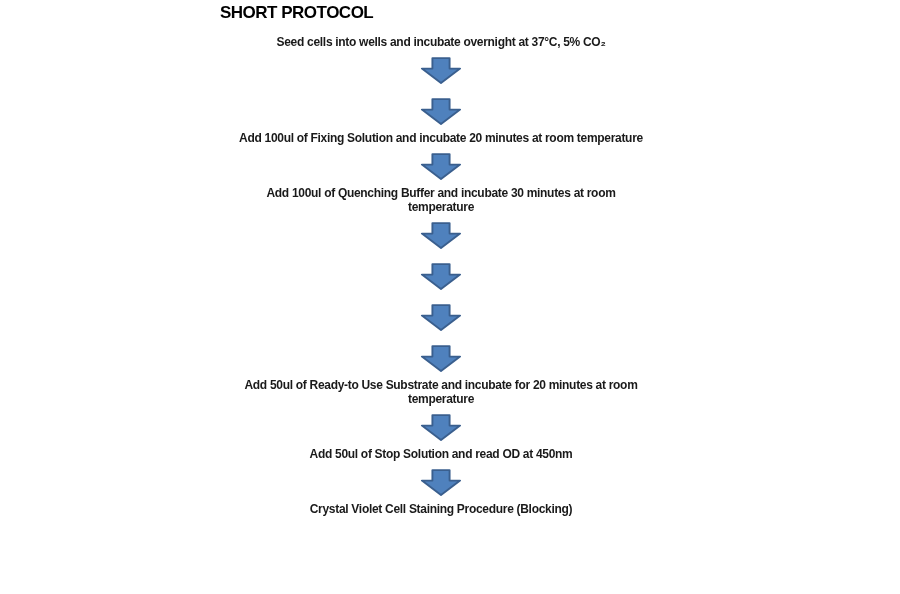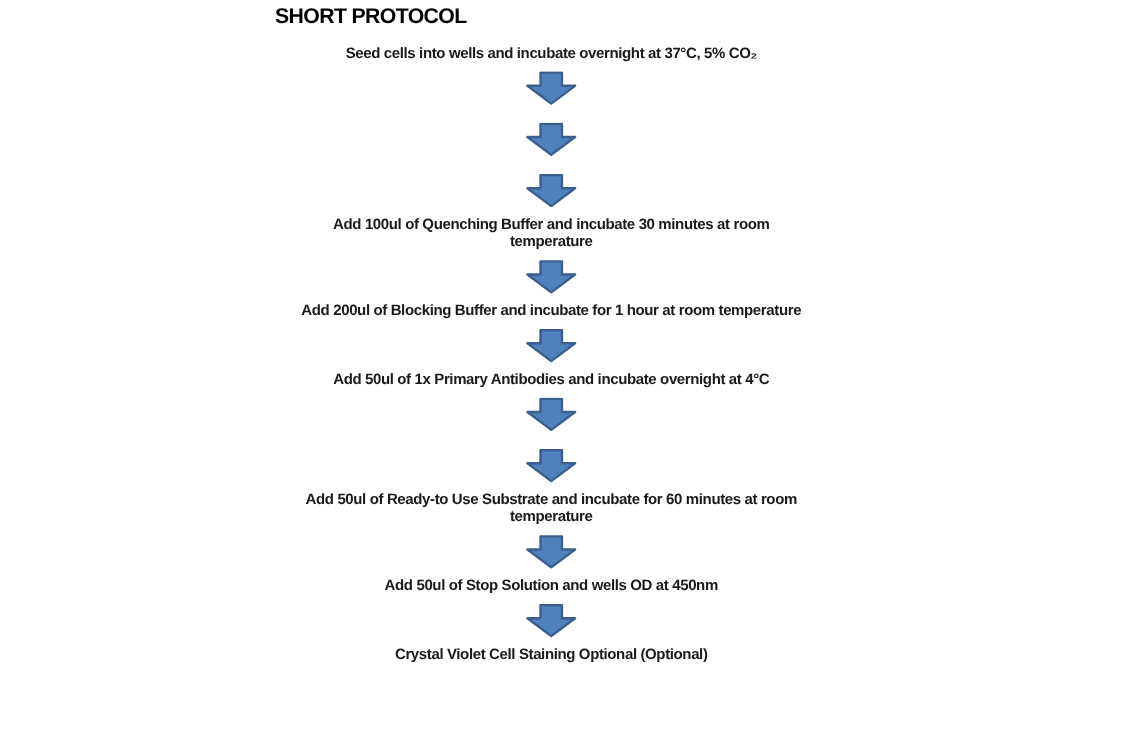--- a/index.html
+++ b/index.html
@@ -80,65 +80,64 @@
       <path class="arrow-shape" d="M13 1 L31 1 L31 12 L42 12 L22 27 L2 12 L13 12 Z"></path>
     </svg>
   </div>
 
   <div class="arrow-wrap">
     <svg viewBox="0 0 44 28" aria-hidden="true">
       <path class="arrow-shape" d="M13 1 L31 1 L31 12 L42 12 L22 27 L2 12 L13 12 Z"></path>
     </svg>
   </div>
 
+  <div class="step">Add 100ul of Fixing Solution and incubate 20 minutes at room temperature</div>
   <div class="arrow-wrap">
     <svg viewBox="0 0 44 28" aria-hidden="true">
       <path class="arrow-shape" d="M13 1 L31 1 L31 12 L42 12 L22 27 L2 12 L13 12 Z"></path>
     </svg>
   </div>
 
   <div class="step">Add 100ul of Quenching Buffer and incubate 30 minutes at room
 temperature</div>
   <div class="arrow-wrap">
     <svg viewBox="0 0 44 28" aria-hidden="true">
       <path class="arrow-shape" d="M13 1 L31 1 L31 12 L42 12 L22 27 L2 12 L13 12 Z"></path>
     </svg>
   </div>
 
-  <div class="step">Add 200ul of Blocking Buffer and incubate for 1 hour at room temperature</div>
-  <div class="arrow-wrap">
-    <svg viewBox="0 0 44 28" aria-hidden="true">
-      <path class="arrow-shape" d="M13 1 L31 1 L31 12 L42 12 L22 27 L2 12 L13 12 Z"></path>
-    </svg>
-  </div>
-
-  <div class="step">Add 50ul of 1x Primary Antibodies and incubate overnight at 4°C</div>
   <div class="arrow-wrap">
     <svg viewBox="0 0 44 28" aria-hidden="true">
       <path class="arrow-shape" d="M13 1 L31 1 L31 12 L42 12 L22 27 L2 12 L13 12 Z"></path>
     </svg>
   </div>
 
   <div class="arrow-wrap">
     <svg viewBox="0 0 44 28" aria-hidden="true">
       <path class="arrow-shape" d="M13 1 L31 1 L31 12 L42 12 L22 27 L2 12 L13 12 Z"></path>
     </svg>
   </div>
 
-  <div class="step">Add 50ul of Ready-to Use Substrate and incubate for 60 minutes at room
+  <div class="arrow-wrap">
+    <svg viewBox="0 0 44 28" aria-hidden="true">
+      <path class="arrow-shape" d="M13 1 L31 1 L31 12 L42 12 L22 27 L2 12 L13 12 Z"></path>
+    </svg>
+  </div>
+
+  <div class="step">Add 50ul of Ready-to Use Substrate and incubate for 20 minutes at room
 temperature</div>
   <div class="arrow-wrap">
     <svg viewBox="0 0 44 28" aria-hidden="true">
       <path class="arrow-shape" d="M13 1 L31 1 L31 12 L42 12 L22 27 L2 12 L13 12 Z"></path>
     </svg>
   </div>
 
-  <div class="step">Add 50ul of Stop Solution and wells OD at 450nm</div>
+  <div class="step">Add 50ul of Stop Solution and read OD at 450nm</div>
   <div class="arrow-wrap">
     <svg viewBox="0 0 44 28" aria-hidden="true">
       <path class="arrow-shape" d="M13 1 L31 1 L31 12 L42 12 L22 27 L2 12 L13 12 Z"></path>
     </svg>
   </div>
 
-  <div class="step">Crystal Violet Cell Staining Optional (Optional)</div>
+  <div class="step">Crystal Violet Cell Staining Procedure (Blocking)</div>
 
 </div>
 </div>
 
 </body></html>

